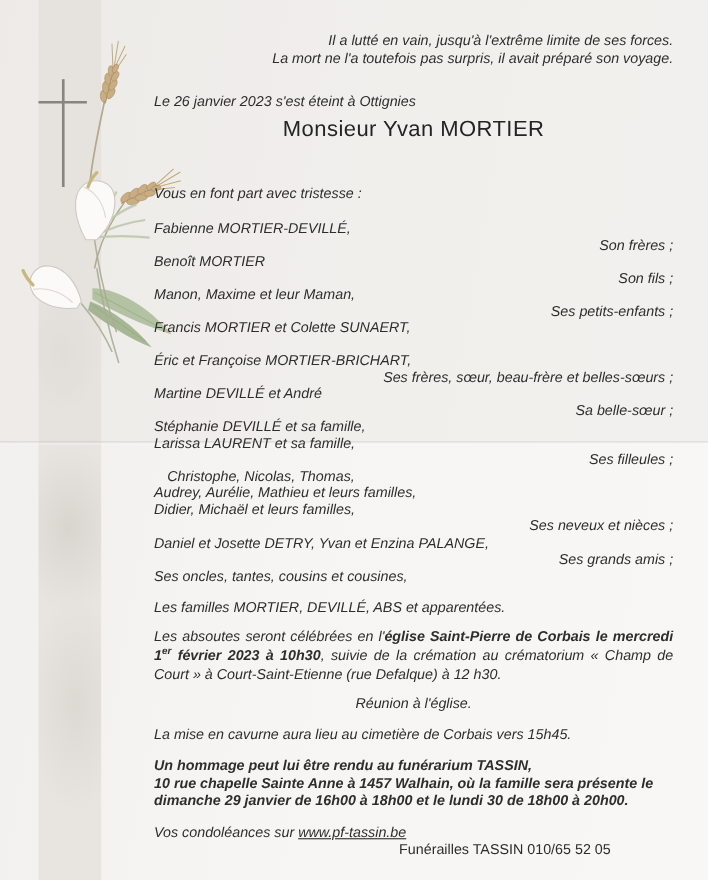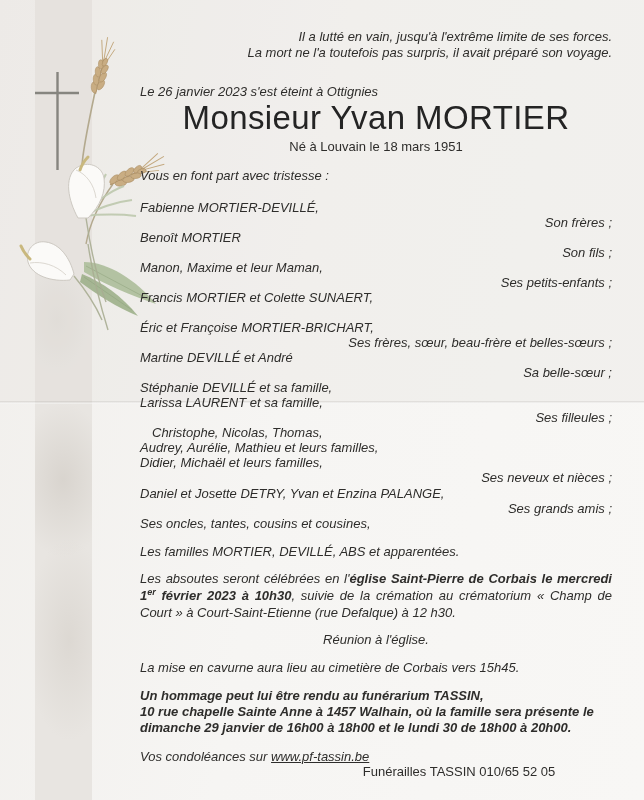--- a/index.html
+++ b/index.html
@@ -32,21 +32,21 @@
   }
   .bouquet{position:absolute;left:0;top:30px;width:170px;height:330px;z-index:2;}
   
   .t{position:absolute;font-size:13px;line-height:15px;font-style:italic;color:#2e2d2b;z-index:3;white-space:nowrap;}
   .l{left:140px;}
   .r{left:140px;right:32px;text-align:right;}
   .c{left:140px;right:32px;text-align:center;}
   .para{left:140px;right:32px;text-align:justify;line-height:17px;white-space:normal;}
   .b{font-weight:bold;}
   .plain{font-style:normal;}
-  .title{font-size:33px;line-height:30px;font-style:normal;letter-spacing:0.4px;color:#242424;}
+  .title{font-size:20px;line-height:30px;font-style:normal;letter-spacing:0.4px;color:#242424;}
   .ep{line-height:16px;}
   .homage{line-height:16px;}
   sup{font-size:9px;line-height:0;}
   .link{text-decoration:underline;color:inherit;cursor:pointer;text-align:center;}
 </style>
 </head>
 <body>
 
 <div class="page">
 
@@ -101,21 +101,20 @@
   </svg>
 
   <div class="t r ep" style="top:29px;">
     <div>Il a lutté en vain, jusqu'à l'extrême limite de ses forces.</div>
     <div>La mort ne l'a toutefois pas surpris, il avait préparé son voyage.</div>
   </div>
 
   <div class="t l" style="top:84px;">Le 26 janvier 2023 s'est éteint à Ottignies</div>
 
   <div class="t c title" style="top:103px;">Monsieur Yvan MORTIER</div>
-  <div class="t c plain" style="top:139px;">Né à Louvain le 18 mars 1951</div>
 
   <div class="t l" style="top:168px;">Vous en font part avec tristesse :</div>
 
   <div class="t l" style="top:200px;">Fabienne MORTIER-DEVILLÉ,</div>
   <div class="t r" style="top:215px;">Son frères ;</div>
 
   <div class="t l" style="top:230px;">Benoît MORTIER</div>
   <div class="t r" style="top:245px;">Son fils ;</div>
 
   <div class="t l" style="top:260px;">Manon, Maxime et leur Maman,</div>

